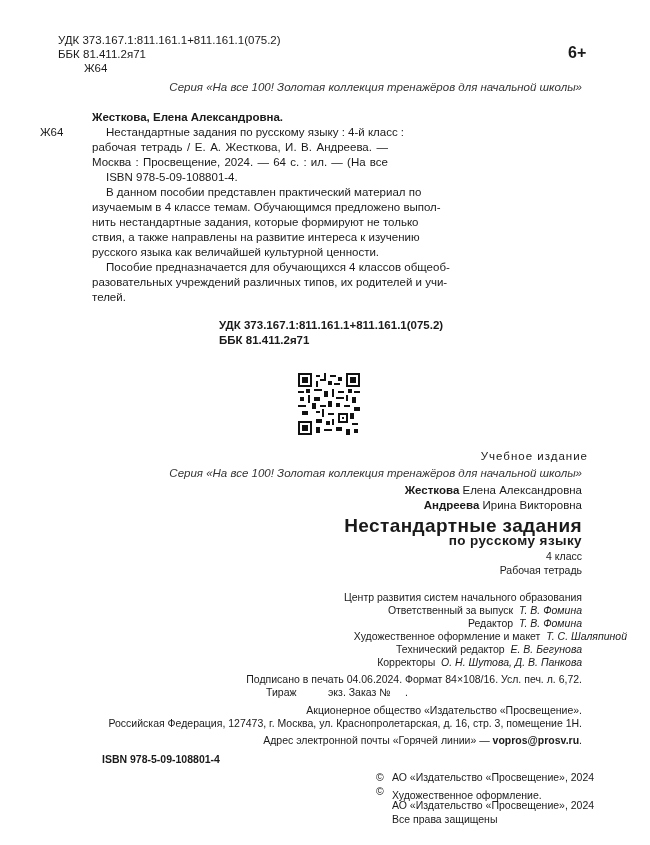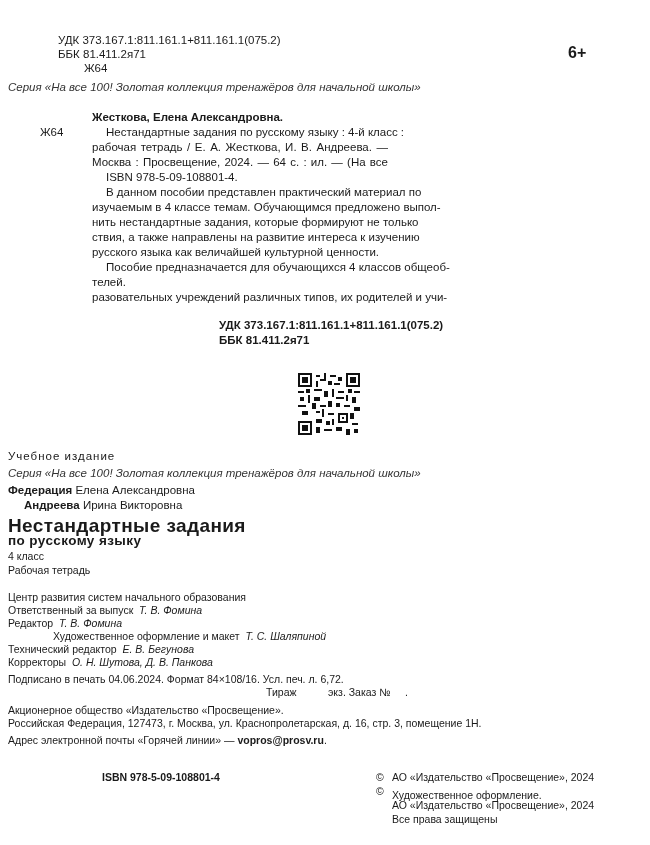--- a/index.html
+++ b/index.html
@@ -3,21 +3,21 @@
 <meta charset="utf-8">
 <style>
   html, body { margin: 0; padding: 0; background: #ffffff; }
   body { width: 650px; height: 845px; position: relative; overflow: hidden;
          font-family: "Liberation Sans", sans-serif; color: #1a1a1a; }
   .abs { position: absolute; white-space: nowrap; }
   .sm { font-size: 11.5px; line-height: 15px; }
   .xs { font-size: 10.5px; line-height: 14px; }
   .b { font-weight: bold; }
   .i { font-style: italic; }
-  .center { text-align: left; left: 8px; width: 582px; }
+  .center { text-align: right; left: 0; width: 582px; }
   .block { position: absolute; left: 92px; width: 296px; font-size: 11.5px; line-height: 15px; }
   .block .ln { display: block; text-align: justify; text-align-last: justify; white-space: nowrap; height: 15px; overflow: visible; }
   .block .ln.last { text-align-last: left; }
   .block .ind { padding-left: 14px; }
   .qr { position: absolute; left: 298px; top: 373px; width: 62px; height: 62px; }
 </style>
 </head>
 <body>
 
 <div class="abs sm" style="left:58px;top:33px;">УДК 373.167.1:811.161.1+811.161.1(075.2)</div>
@@ -34,22 +34,22 @@
   <span class="ln ind">Нестандартные задания по русскому языку : 4-й класс :</span>
   <span class="ln">рабочая тетрадь / Е. А. Жесткова, И. В. Андреева. —</span>
   <span class="ln">Москва : Просвещение, 2024. — 64 с. : ил. — (На все</span>
   <span class="ln last ind">ISBN 978-5-09-108801-4.</span>
   <span class="ln ind">В данном пособии представлен практический материал по</span>
   <span class="ln">изучаемым в 4 классе темам. Обучающимся предложено выпол-</span>
   <span class="ln">нить нестандартные задания, которые формируют не только</span>
   <span class="ln">ствия, а также направлены на развитие интереса к изучению</span>
   <span class="ln last">русского языка как величайшей культурной ценности.</span>
   <span class="ln ind">Пособие предназначается для обучающихся 4 классов общеоб-</span>
+  <span class="ln">разовательных учреждений различных типов, их родителей и учи-</span>
   <span class="ln last">телей.</span>
-  <span class="ln">разовательных учреждений различных типов, их родителей и учи-</span>
 </div>
 
 <div class="abs sm b" style="left:219px;top:318px;">УДК  373.167.1:811.161.1+811.161.1(075.2)</div>
 <div class="abs sm b" style="left:219px;top:333px;">ББК  81.411.2я71</div>
 
 <div class="qr">
   <svg width="62" height="62" viewBox="0 0 31 31" shape-rendering="crispEdges">
     <rect width="31" height="31" fill="#fff"></rect>
     <g fill="#111">
       <rect x="0" y="0" width="7" height="7"></rect>
@@ -104,28 +104,28 @@
         <rect x="27" y="25" width="3" height="1"></rect>
         <rect x="9" y="27" width="2" height="3"></rect>
         <rect x="13" y="28" width="4" height="1"></rect>
       <rect x="19" y="27" width="3" height="2"></rect>
         <rect x="24" y="28" width="2" height="3"></rect>
         <rect x="28" y="28" width="2" height="2"></rect>
     </g>
   </svg>
 </div>
 
-<div class="abs sm center" style="top:449px;letter-spacing:1px;">Учебное издание</div>
+<div class="abs sm center" style="top:449px;letter-spacing:1px;padding-left:6px;">Учебное издание</div>
 <div class="abs sm i center" style="top:466px;color:#333;">Серия «На все 100! Золотая коллекция тренажёров для начальной школы»</div>
 
 <div class="abs sm center" style="top:483px;">
-  <span class="b">Федерация</span>
+  <span class="b">Жесткова</span>
   <span>Елена Александровна</span>
 </div>
-<div class="abs sm center" style="top:498px;padding-left:16px;">
+<div class="abs sm center" style="top:498px;">
   <span class="b">Андреева</span>
   <span>Ирина Викторовна</span>
 </div>
 
 <div class="abs b center" style="top:518px;font-size:19px;line-height:16px;letter-spacing:0.4px;">Нестандартные задания</div>
 <div class="abs b center" style="top:533px;font-size:13.5px;line-height:16px;letter-spacing:0.4px;">по русскому языку</div>
 <div class="abs xs center" style="top:549px;">4 класс</div>
 <div class="abs xs center" style="top:563px;">Рабочая тетрадь</div>
 
 <div class="abs xs center" style="top:590px;">Центр развития систем начального образования</div>
@@ -154,20 +154,20 @@
 <div class="abs xs" style="top:685px;left:266px;">Тираж</div>
 <div class="abs xs" style="top:685px;left:328px;">экз. Заказ №</div>
 <div class="abs xs" style="top:685px;left:405px;">.</div>
 
 <div class="abs xs center" style="top:689px;margin-top:14px;">Акционерное общество «Издательство «Просвещение».</div>
 <div class="abs xs center" style="top:716px;">Российская Федерация, 127473, г. Москва, ул. Краснопролетарская, д. 16, стр. 3, помещение 1Н.</div>
 <div class="abs xs center" style="top:733px;">
   <span>Адрес электронной почты «Горячей линии» — </span><span class="b">vopros@prosv.ru</span><span>.</span>
 </div>
 
-<div class="abs xs b" style="left:58px;top:770px;padding-left:44px;">ISBN 978-5-09-108801-4</div>
+<div class="abs xs b" style="left:58px;top:752px;padding-left:44px;">ISBN 978-5-09-108801-4</div>
 
 <div class="abs xs" style="left:376px;top:770px;">©</div>
 <div class="abs xs" style="left:392px;top:770px;">АО «Издательство «Просвещение», 2024</div>
 <div class="abs xs" style="left:376px;top:784px;">©</div>
 <div class="abs xs" style="left:392px;top:788px;">Художественное оформление.</div>
 <div class="abs xs" style="left:392px;top:798px;">АО «Издательство «Просвещение», 2024</div>
 <div class="abs xs" style="left:392px;top:812px;">Все права защищены</div>
 
 </body></html>

